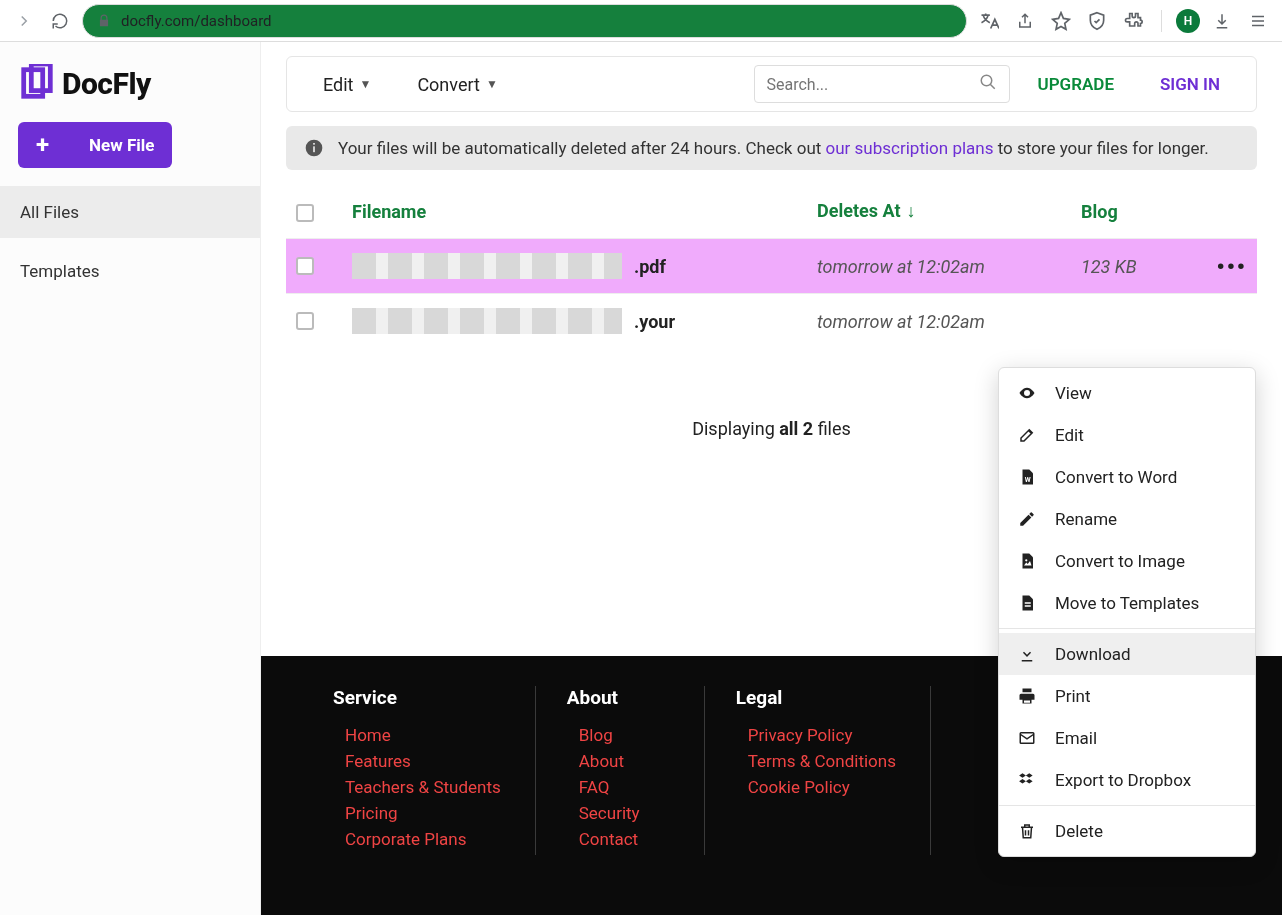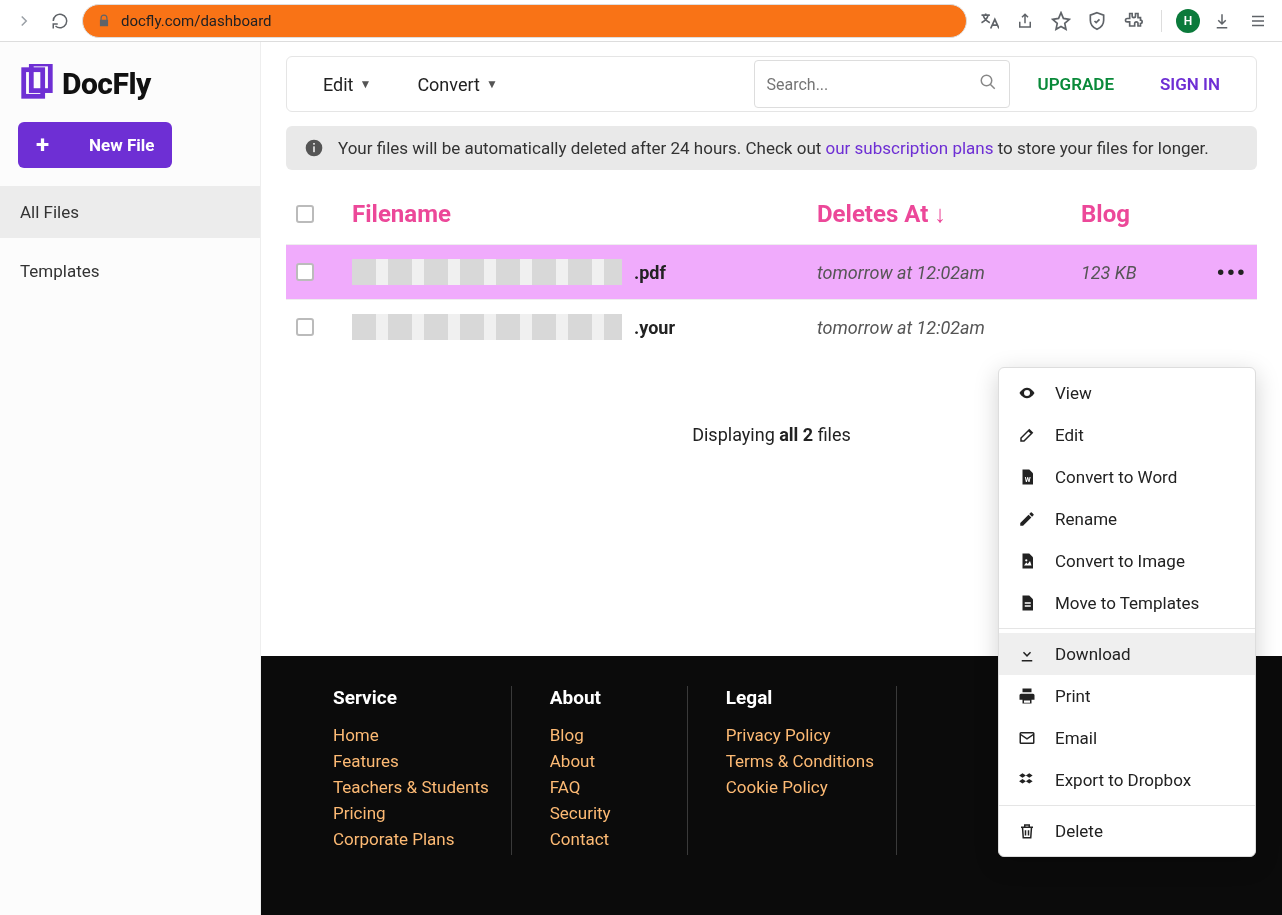--- a/index.html
+++ b/index.html
@@ -1,77 +1,77 @@
 <!DOCTYPE html>
 <html><head>
 <meta charset="utf-8">
 <style>
 * { margin: 0; padding: 0; box-sizing: border-box; font-family: -apple-system, BlinkMacSystemFont, "Segoe UI", Roboto, "Helvetica Neue", Arial, sans-serif; }
 body { background: #f5f5f5; width: 1282px; height: 915px; overflow: hidden; }
 
 
 .browser-bar { height: 42px; background: #fff; display: flex; align-items: center; padding: 4px 10px; gap: 8px; border-bottom: 1px solid #ddd; }
 .nav-btn { width: 28px; height: 28px; display:flex; align-items:center; justify-content:center; color:#5f6368; border-radius:50%; }
-.url-pill { flex:1; height:34px; background:#f97316; border:1px solid #ddd; border-radius:20px; display:flex; align-items:center; padding:0 14px; gap:10px; font-size:15px; color:#202124; }
+.url-pill { flex:1; height:34px; background:#15803d; border:1px solid #ddd; border-radius:20px; display:flex; align-items:center; padding:0 14px; gap:10px; font-size:15px; color:#202124; }
 .lock { width:14px; height:14px; }
 .chrome-icon { width:20px; height:20px; display:flex; align-items:center; justify-content:center; color:#5f6368; margin:0 4px; }
 .avatar-h { width:24px; height:24px; border-radius:50%; background:#0b7a3b; color:#fff; font-size:12px; font-weight:600; display:flex; align-items:center; justify-content:center; }
 
 
 .app { display:flex; height: calc(915px - 42px); }
 .sidebar { width:261px; background:#fcfcfc; border-right:1px solid #eee; }
 .logo-wrap { padding:22px 18px 14px 18px; display:flex; align-items:center; gap:6px; }
 .logo-mark { width:38px; height:38px; }
 .logo-text { font-size:30px; font-weight:800; color:#111; letter-spacing:-0.5px; }
 .new-file-btn { margin:6px 18px 18px 18px; height:46px; background:#6e2fd4; color:#fff; border:none; border-radius:6px; font-size:17px; font-weight:700; display:flex; align-items:center; padding:0 18px; gap:40px; cursor:pointer; }
 .new-file-btn .plus { font-size:24px; font-weight:700; }
 .side-item { padding:16px 20px; font-size:17px; color:#333; cursor:pointer;margin-top:7px; }
 .side-item.active { background:#ececec; }
 
 .main { flex:1; display:flex; flex-direction:column; background:#fff; }
 .toolbar { margin:14px 25px 14px 25px; height:56px; border:1px solid #e5e5e5; border-radius:6px; display:flex; align-items:center; padding:0 18px; gap:10px; }
 .tb-menu { font-size:18px; color:#222; display:flex; align-items:center; gap:6px; padding:0 18px; cursor:pointer; }
 .tb-caret { font-size:12px; color:#555; }
 .tb-spacer { flex:1; }
-.search-box { width:256px; height:48px; border:1px solid #ddd; border-radius:4px; display:flex; align-items:center; padding:0 12px; color:#999; font-size:16px; }
+.search-box { width:256px; height:38px; border:1px solid #ddd; border-radius:4px; display:flex; align-items:center; padding:0 12px; color:#999; font-size:16px; }
 .search-box input { border:none; outline:none; flex:1; font-size:16px; color:#333; }
 .search-box .mag { color:#888; }
 .tb-link { font-size:17px; font-weight:600; padding:0 18px; cursor:pointer; }
 .upgrade { color:#0a8a3a; }
 .signin { color:#6e2fd4; }
 
 .alert { margin:0 25px 14px 25px; background:#e9e9e9; border-radius:6px; padding:12px 18px; display:flex; align-items:center; gap:14px; font-size:17px; color:#333; }
 .alert .info-i { width:20px; height:20px; color:#555; }
 .alert a { color:#6e2fd4; text-decoration:none; }
 
 .table { margin:0 25px; }
-.thead { display:flex; align-items:center; padding:16px 10px; font-size:24px; font-weight:700; color:#ec4899; }
+.thead { display:flex; align-items:flex-end; padding:16px 10px; font-size:18px; font-weight:700; color:#15803d; }
 .col-cb { width:56px; display:flex; align-items:center; }
 .col-name { flex:1; }
 .col-del { width:264px; }
 .col-size { width:126px; }
 .col-act { width:40px; text-align:right; }
 .cb { width:18px; height:18px; border:2px solid #bbb; border-radius:3px; background:#fff; }
 .sort-arrow { margin-left:6px; }
 
 .trow { display:flex; align-items:center; padding:14px 10px; font-size:18px; color:#222; border-top:1px solid #eee; }
 .trow.hl { background:#f0abfc; }
 .trow .fname { display:flex; align-items:center; gap:8px; }
 .blur { display:inline-block; width:270px; height:26px; background: repeating-linear-gradient(90deg,#d8d8d8 0 24px,#f0f0f0 24px 36px); filter:blur(0.1px); margin-right:4px; }
 .meta { color:#555; font-style:italic; }
 .dots { font-size:22px; font-weight:900; letter-spacing:2px; cursor:pointer; }
 
 .displaying { text-align:center; padding:70px 0 50px 0; font-size:18px; color:#222; }
 
 
-.footer { background:#0b0b0b; color:#fff; padding:30px 50px 60px 50px; display:flex; gap:16px; margin-top:auto;justify-content:flex-end; }
+.footer { background:#0b0b0b; color:#fff; padding:30px 50px 60px 50px; display:flex; gap:9px; margin-top:auto;justify-content:flex-end; }
 .fcol { padding:0 22px; border-right:1px solid #3a3a3a; min-width:160px; }
 .fcol:last-of-type { border-right:none; }
 .fcol h4 { font-size:19px; font-weight:700; margin-bottom:16px; }
-.fcol a { display:block; color:#fdba74; font-size:17px; margin:6px 0; text-decoration:none; }
+.fcol a { display:block; color:#ef4444; font-size:17px; margin:6px 12px; text-decoration:none; }
 .footer-right { margin-left:auto; }
 .flogo { display:flex; align-items:center; gap:10px; margin-bottom:12px; }
 .flogo-text { font-size:32px; font-weight:800; }
 .fcopy { font-size:16px; margin:4px 0; }
 .socials { display:flex; gap:10px; margin-top:14px; }
 .soc { height:26px; border-radius:4px; display:flex; align-items:center; justify-content:center; color:#fff; font-size:13px; font-weight:700; padding:0 10px; }
 .soc.in { background:#0a66c2; width:30px; padding:0; }
 .soc.fb { background:#1877f2; }
 .soc.tw { background:#1da1f2; width:30px; padding:0; }
 

